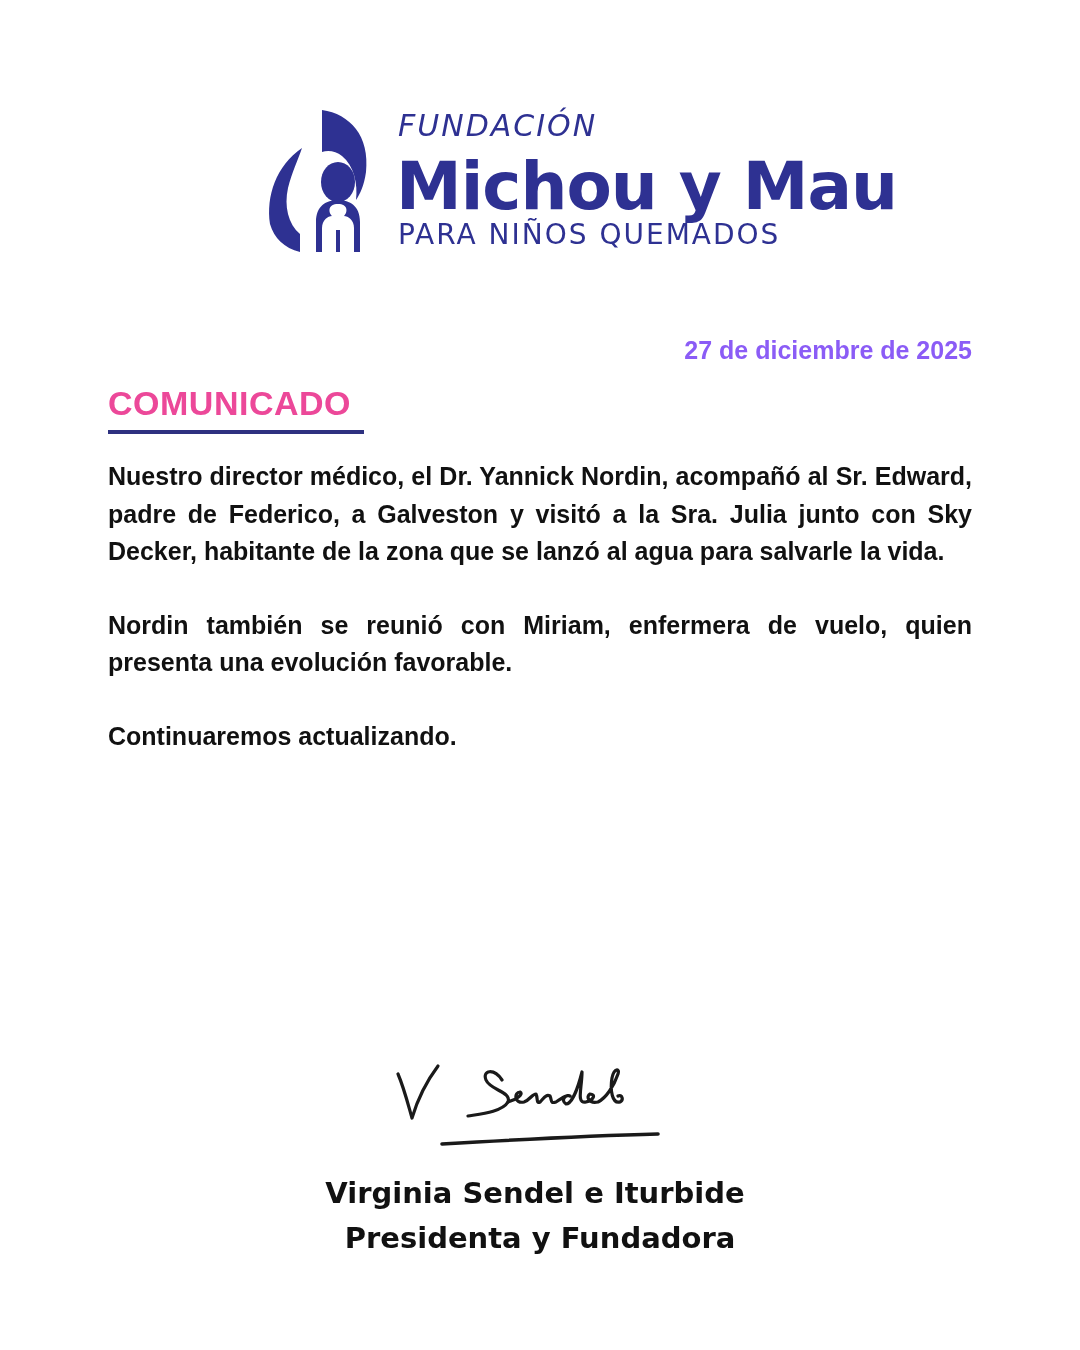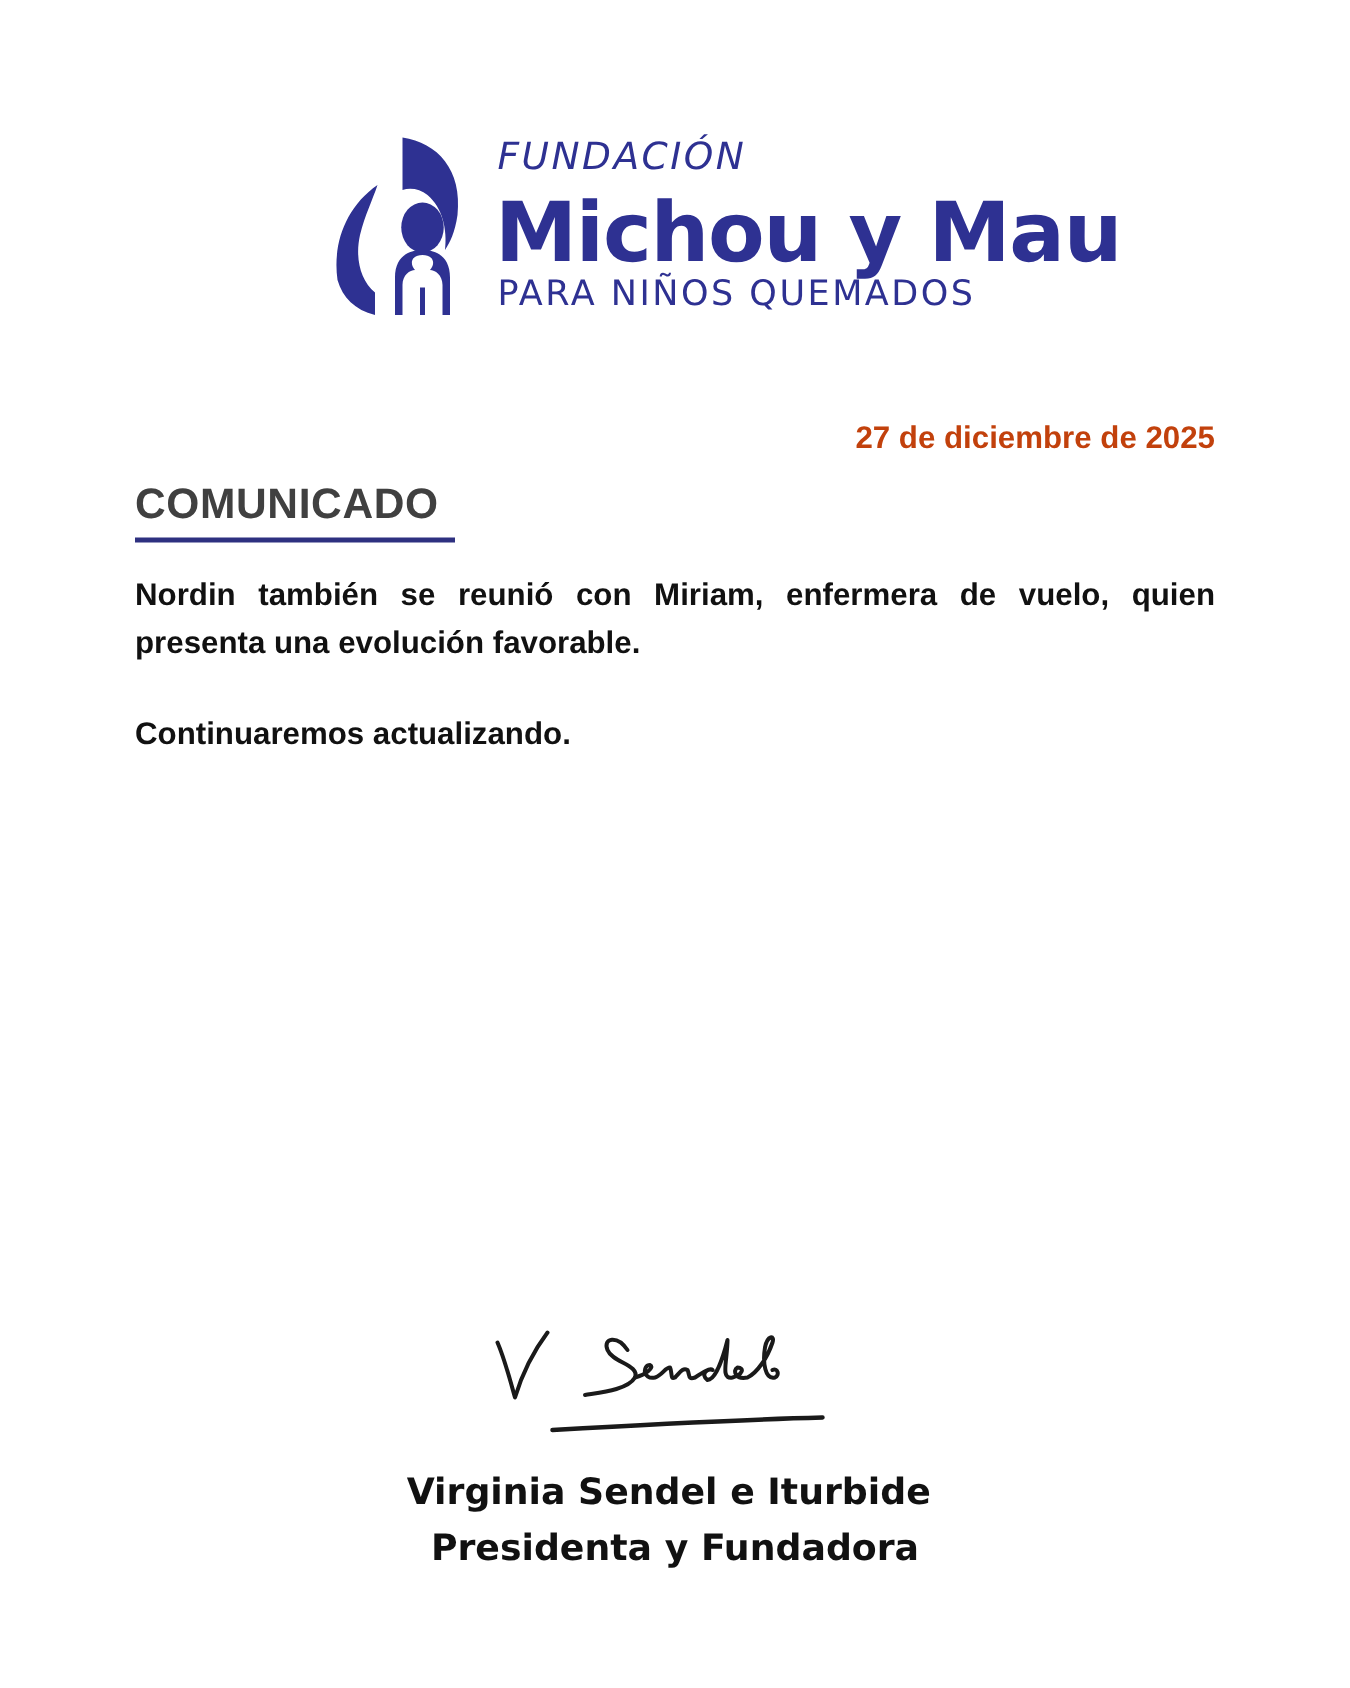--- a/index.html
+++ b/index.html
@@ -65,29 +65,29 @@
       font-size: 28px;
       letter-spacing: 2px;
       white-space: nowrap;
     }
     .date {
       position: absolute;
       right: 108px;
       top: 336px;
       font-size: 25px;
       font-weight: bold;
-      color: #c2410c;
+      color: #8b5cf6;
     }
     .heading {
       position: absolute;
       left: 108px;
       top: 384px;
       font-size: 34px;
       font-weight: bold;
-      color: #404040;
+      color: #ec4899;
       letter-spacing: 0.5px;
     }
     .heading-rule {
       position: absolute;
       left: 108px;
       top: 430px;
       width: 256px;
       height: 4px;
       background: #2e3180;
     }
@@ -147,20 +147,21 @@
     <div class="logo-line3">PARA NIÑOS QUEMADOS</div>
   </div>
 </div>
 
 <div class="date">27 de diciembre de 2025</div>
 
 <div class="heading">COMUNICADO</div>
 <div class="heading-rule"></div>
 
 <div class="body-text">
+  <p>Nuestro director médico, el Dr. Yannick Nordin, acompañó al Sr. Edward, padre de Federico, a Galveston y visitó a la Sra. Julia junto con Sky Decker, habitante de la zona que se lanzó al agua para salvarle la vida.</p>
   <p>Nordin también se reunió con Miriam, enfermera de vuelo, quien presenta una evolución favorable.</p>
   <p>Continuaremos actualizando.</p>
 </div>
 
 <svg class="signature" viewBox="0 0 300 95" xmlns="http://www.w3.org/2000/svg">
   <g fill="none" stroke="#1a1a1a" stroke-width="3.2" stroke-linecap="round" stroke-linejoin="round">
 
     <path d="M8 16 C 14 30, 18 46, 22 60 C 28 40, 36 24, 48 8"></path>
 
     <path d="M112 22 C 104 10, 92 12, 96 22 C 100 32, 122 34, 118 44 C 112 54, 90 56, 78 58"></path>

